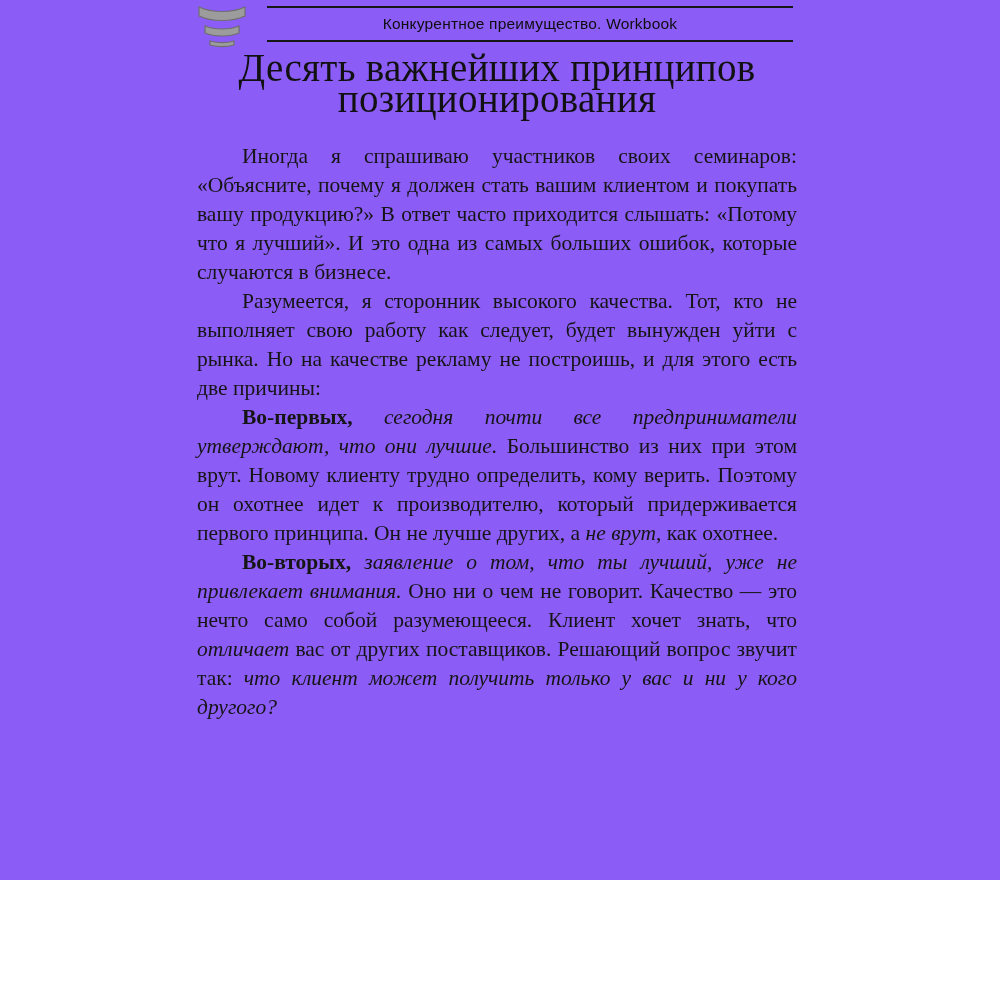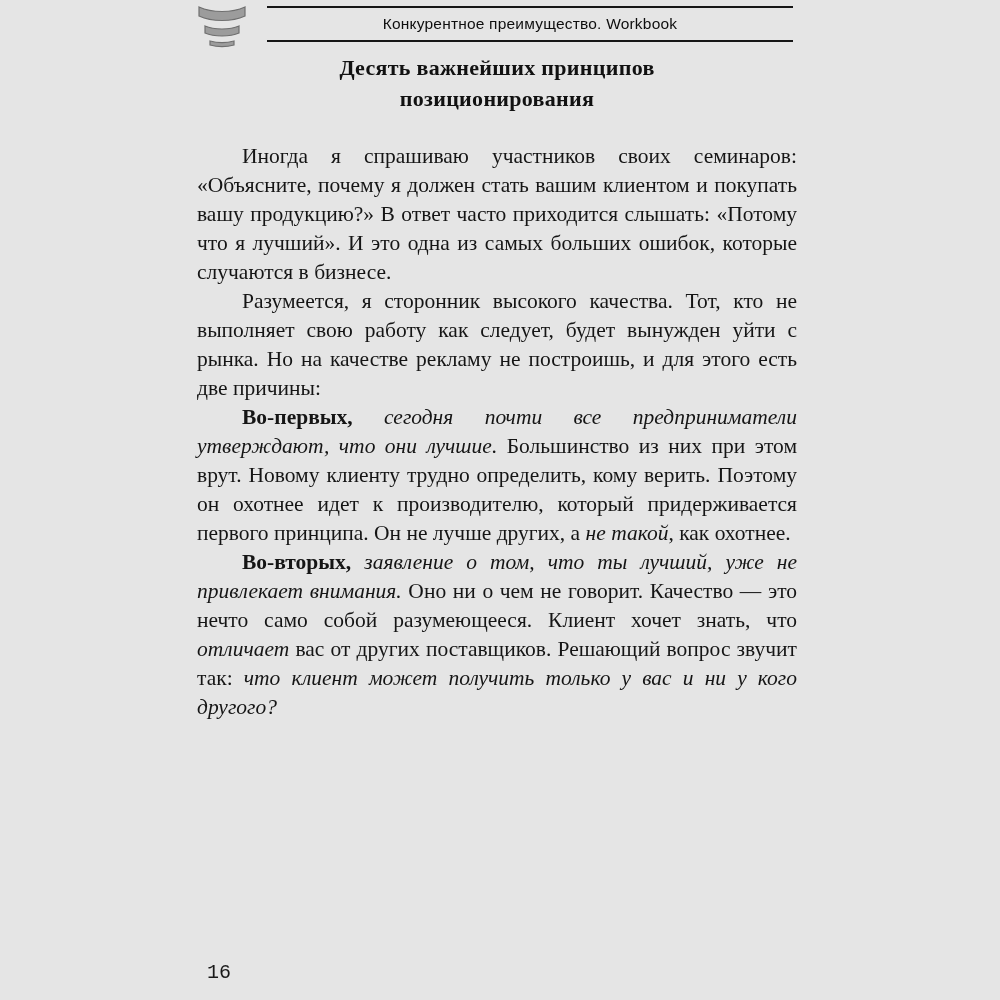--- a/index.html
+++ b/index.html
@@ -3,22 +3,22 @@
 <meta charset="utf-8">
 <style>
   html, body {
     margin: 0;
     padding: 0;
     background: #ffffff;
   }
   .page {
     position: relative;
     width: 1000px;
-    height: 1000px;
-    background: #e5e5e5;
+    height: 880px;
+    background: #8b5cf6;
     font-family: "Liberation Serif", serif;
     color: #161616;
     overflow: hidden;
   }
 
   
   .logo {
     position: absolute;
     left: 198px;
     top: 4px;
@@ -48,23 +48,23 @@
   
   .content {
     position: absolute;
     left: 197px;
     top: 52px;
     width: 600px;
   }
   .chapter-title {
     margin: 0;
     text-align: center;
-    font-size: 22px;
+    font-size: 39px;
     line-height: 31px;
-    font-weight: bold;
+    font-weight: normal;
     letter-spacing: 0.3px;
     color: #111111;
   }
   .principle-heading {
     margin: 21px 0 0 45px;
     font-size: 22.5px;
     line-height: 28px;
     font-weight: bold;
     color: #111111;
   }
@@ -124,21 +124,21 @@
 
       <p class="para">
         <span>Иногда я спрашиваю участников своих семинаров: «Объясните, почему я должен стать вашим клиентом и покупать вашу продукцию?» В ответ часто приходится слышать: «Потому что я лучший». И это одна из самых больших ошибок, которые случаются в бизнесе.</span>
       </p>
 
       <p class="para">
         <span>Разумеется, я сторонник высокого качества. Тот, кто не выполняет свою работу как следует, будет вынужден уйти с рынка. Но на качестве рекламу не построишь, и для этого есть две причины:</span>
       </p>
 
       <p class="para">
-        <span class="seg-b">Во-первых, </span><span class="seg-i">сегодня почти все предприниматели утверждают, что они лучшие.</span><span> Большинство из них при этом врут. Новому клиенту трудно определить, кому верить. Поэтому он охотнее идет к производителю, который придерживается первого принципа. Он не лучше других, а </span><span class="seg-i">не такой</span><span>, как охотнее.</span>
+        <span class="seg-b">Во-первых, </span><span class="seg-i">сегодня почти все предприниматели утверждают, что они лучшие.</span><span> Большинство из них при этом врут. Новому клиенту трудно определить, кому верить. Поэтому он охотнее идет к производителю, который придерживается первого принципа. Он не лучше других, а </span><span class="seg-i">не врут</span><span>, как охотнее.</span>
       </p>
 
       <p class="para">
         <span class="seg-b">Во-вторых, </span><span class="seg-i">заявление о том, что ты лучший, уже не привлекает внимания.</span><span> Оно ни о чем не говорит. Качество — это нечто само собой разумеющееся. Клиент хочет знать, что </span><span class="seg-i">отличает</span><span> вас от других поставщиков. Решающий вопрос звучит так: </span><span class="seg-i">что клиент может получить только у вас и ни у кого другого?</span>
       </p>
 
 
     </div>
   </main>
 

